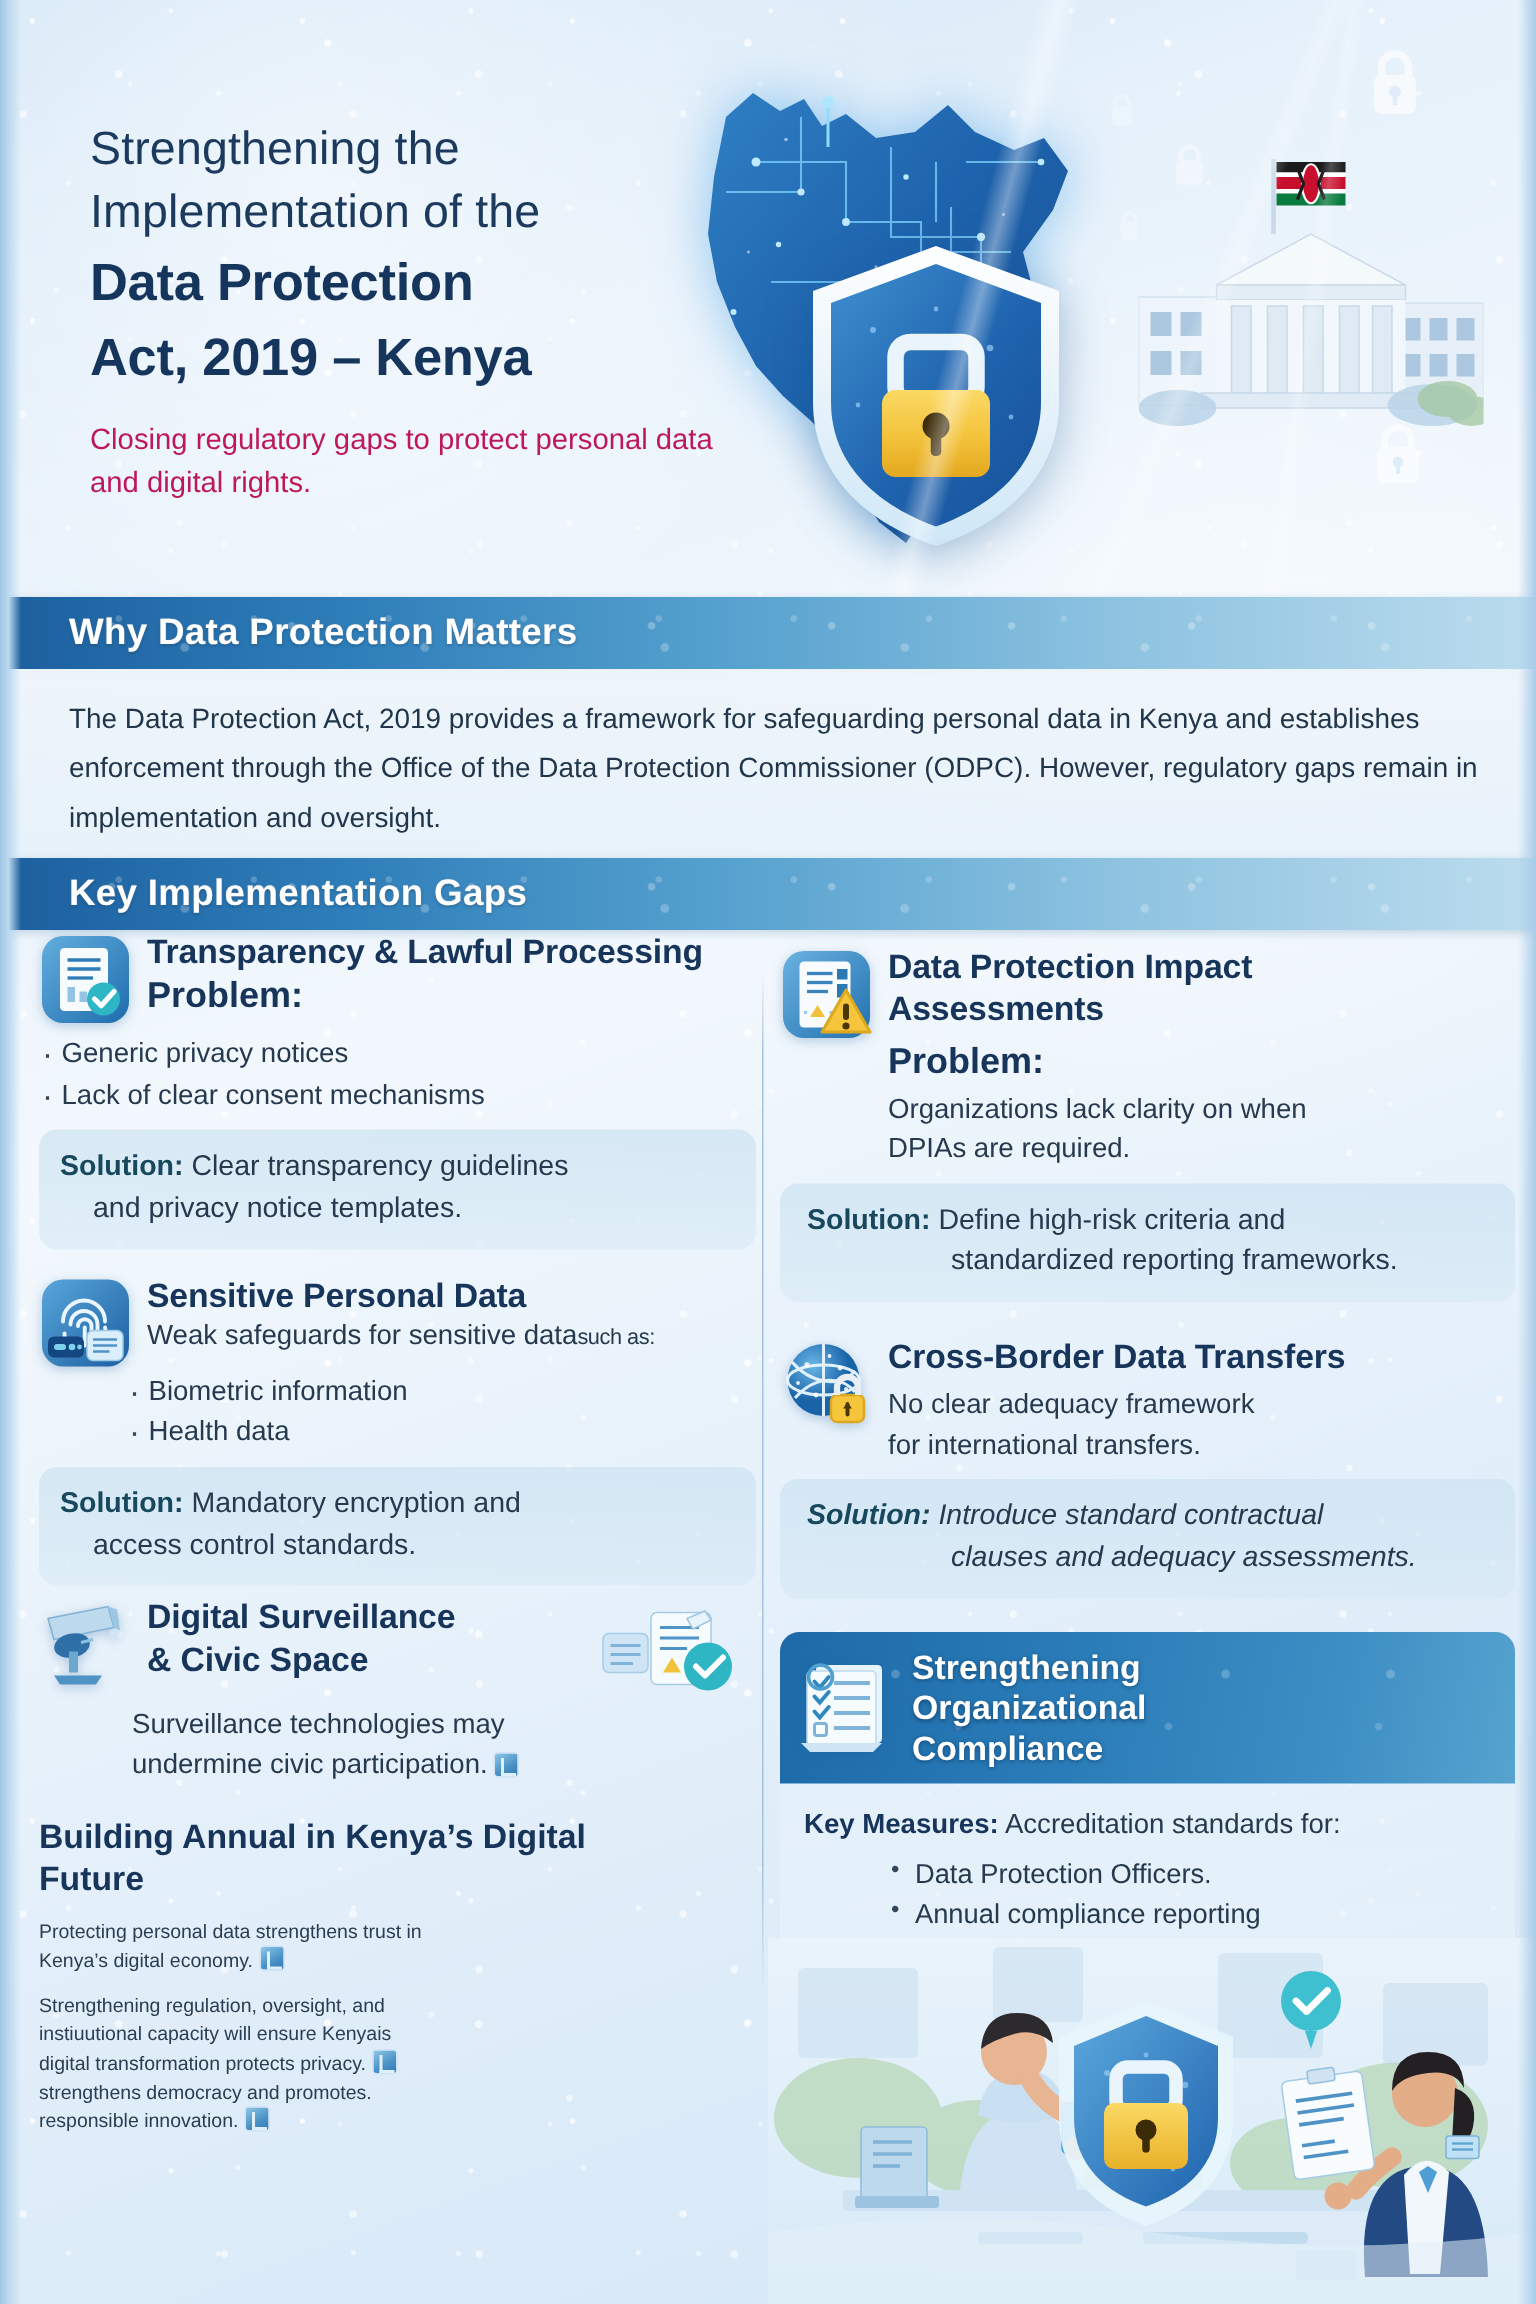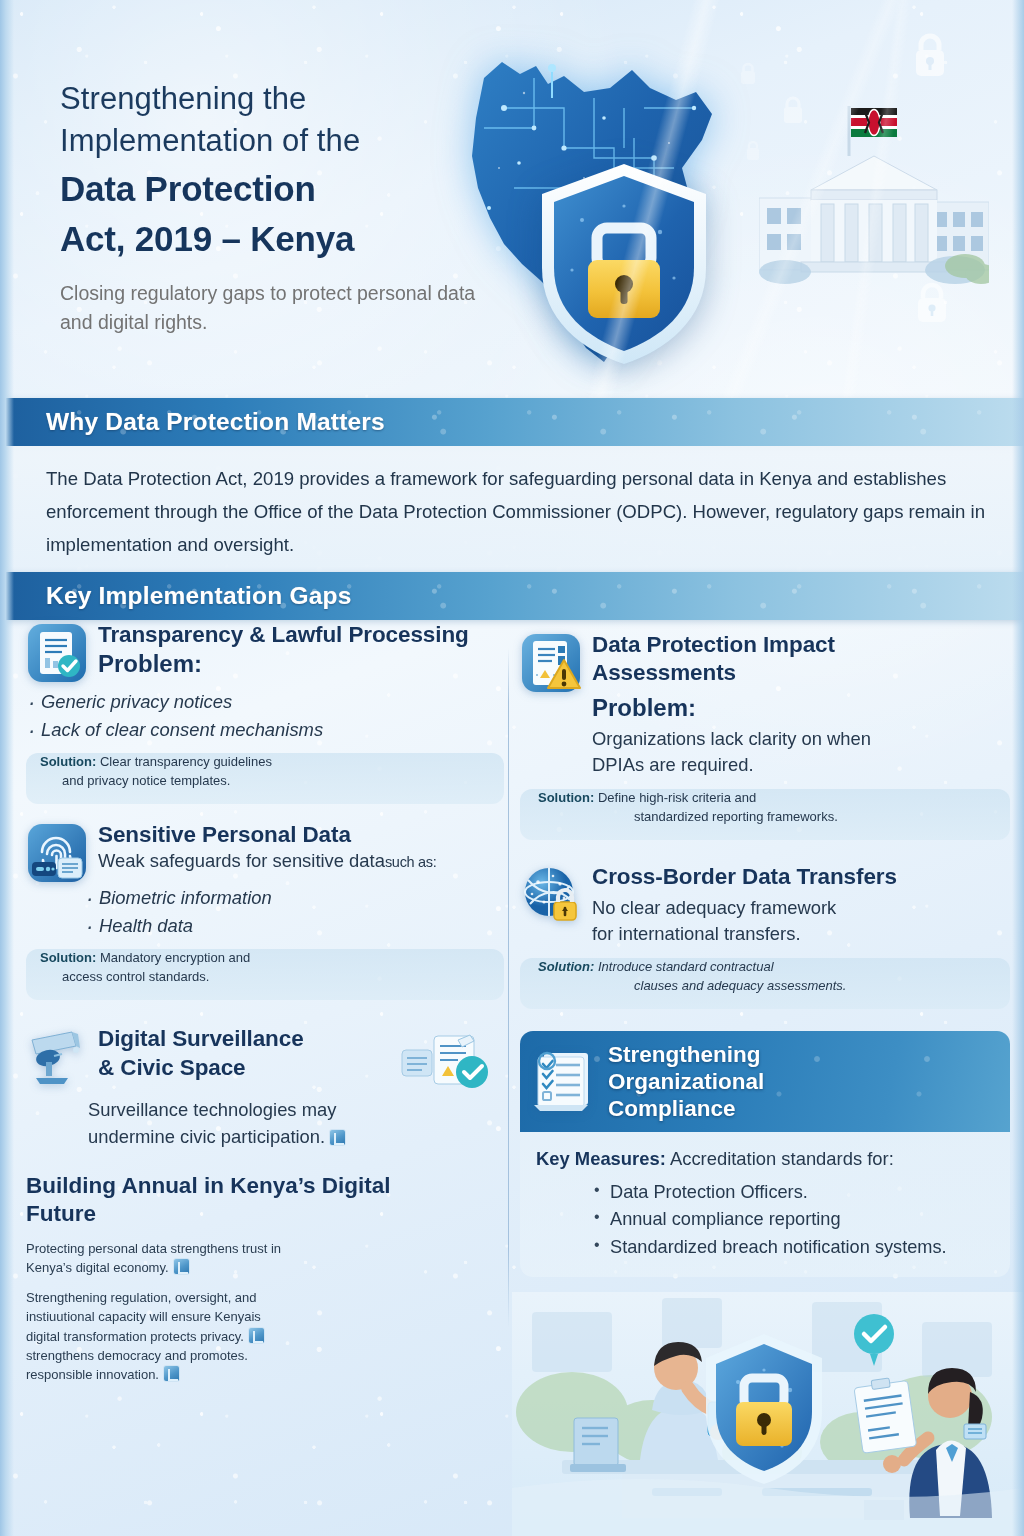--- a/index.html
+++ b/index.html
@@ -53,21 +53,21 @@
   .hero-copy { position:absolute; left:60px; top:78px; width:430px; z-index:4; }
   .title-light {
     font-size:31px; font-weight:400; color:#1b3a5e; line-height:1.34;
     letter-spacing:.1px;
   }
   .title-bold {
     font-size:35px; font-weight:700; color:#16355c; line-height:1.26;
     margin-top:6px; letter-spacing:-.2px;
   }
   .subtitle {
-    margin-top:18px; font-size:19.5px; color:#737373; line-height:1.46; font-weight:400;
+    margin-top:18px; font-size:19.5px; color:#be185d; line-height:1.46; font-weight:400;
   }
 
   
   .kenya-wrap { position:absolute; left:20px; top:48px; width:310px; height:330px; }
   .kenya-wrap svg { width:100%; height:100%; display:block;
     filter:drop-shadow(0 0 18px rgba(70,160,230,.55)); }
   
   .gov { position:absolute; right:35px; top:150px; width:230px; height:135px; opacity:.95; }
   .gov svg{width:100%;height:100%;display:block;}
   .flag { position:absolute; right:123px; top:104px; width:56px; height:52px; }
@@ -138,30 +138,30 @@
   .icon-box svg { width:100%; height:100%; display:block;
     filter:drop-shadow(0 2px 4px rgba(30,90,150,.28)); }
   .card-title {
     font-size:22.5px; font-weight:700; color:#17345b; line-height:1.17;
     letter-spacing:-.1px; padding-top:2px;
   }
   .lbl-problem { font-size:24px; font-weight:700; color:#17345b; margin-top:2px; }
   .body-txt { font-size:18.4px; color:#26394e; line-height:1.44; font-weight:400; }
   ul.bullets { list-style:none; margin-top:4px; }
   ul.bullets li {
-    font-size:18.4px; color:#26394e; line-height:1.5; padding-left:15px; position:relative;font-style:italic;
+    font-size:18.4px; color:#26394e; line-height:1.5; padding-left:15px; position:relative;
   }
   ul.bullets li::before {
     content:"·"; position:absolute; left:2px; top:-2px; font-size:22px; color:#33475c;
   }
   .smallcaps { font-size:14.5px; letter-spacing:-.3px; }
   .solution {
-    margin-top:10px; border-radius:12px; padding:0 16px 13px 14px;
+    margin-top:10px; border-radius:12px; padding:11px 16px 13px 14px;
     background:linear-gradient(180deg, rgba(205,227,242,.72) 0%, rgba(214,233,245,.6) 100%);
-    font-size:13px; color:#26394e; line-height:1.46;
+    font-size:19px; color:#26394e; line-height:1.46;
   }
   .solution b { color:#17485e; font-weight:700; }
   .sol-indent { display:block; padding-left:22px; }
   .glyph {
     display:inline-block; width:17px; height:17px; vertical-align:-3px;
     margin-left:4px; border-radius:3px;
     background:linear-gradient(150deg,#8fc6e8 0%, #4e96c9 55%, #2f78b0 100%);
     border:1px solid #cfe4f4; position:relative;
   }
   .glyph::after {
@@ -535,21 +535,21 @@
         <li>Biometric information</li>
         <li>Health data</li>
       </ul>
       <div class="solution">
         <b>Solution:</b>
         <span>Mandatory encryption and</span>
         <span class="sol-indent">access control standards.</span>
       </div>
     </div>
 
-    <div class="card" style="margin-top:24px;">
+    <div class="card" style="margin-top:6px;">
       <div class="card-head">
         <div class="icon-box">
           <svg viewBox="0 0 62 62">
             <g>
               <path d="M6,14 L46,6 L50,20 L10,28 Z" fill="#bcd9ee" stroke="#7fb0d4"></path>
               <path d="M46,6 L52,8 L54,22 L50,20 Z" fill="#9cc6e2"></path>
               <ellipse cx="22" cy="32" rx="12" ry="8" fill="#2e6fa8" transform="rotate(-12 22 32)"></ellipse>
               <circle cx="50" cy="24" r="3" fill="#cfe6f5"></circle>
               <rect x="20" y="36" width="6" height="14" fill="#6da6cf"></rect>
               <path d="M10,52 h32 l-4,6 h-24 Z" fill="#4f93c6"></path>

